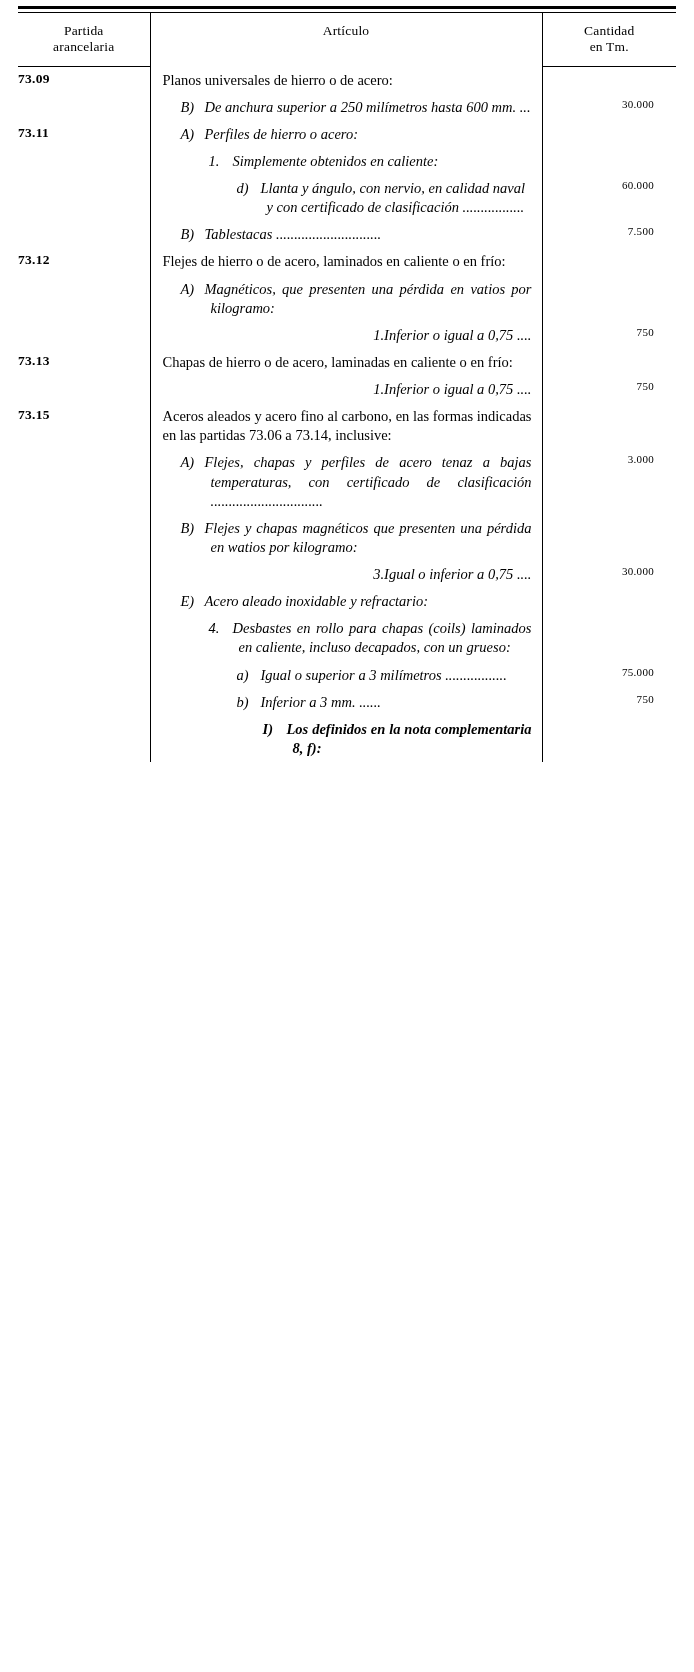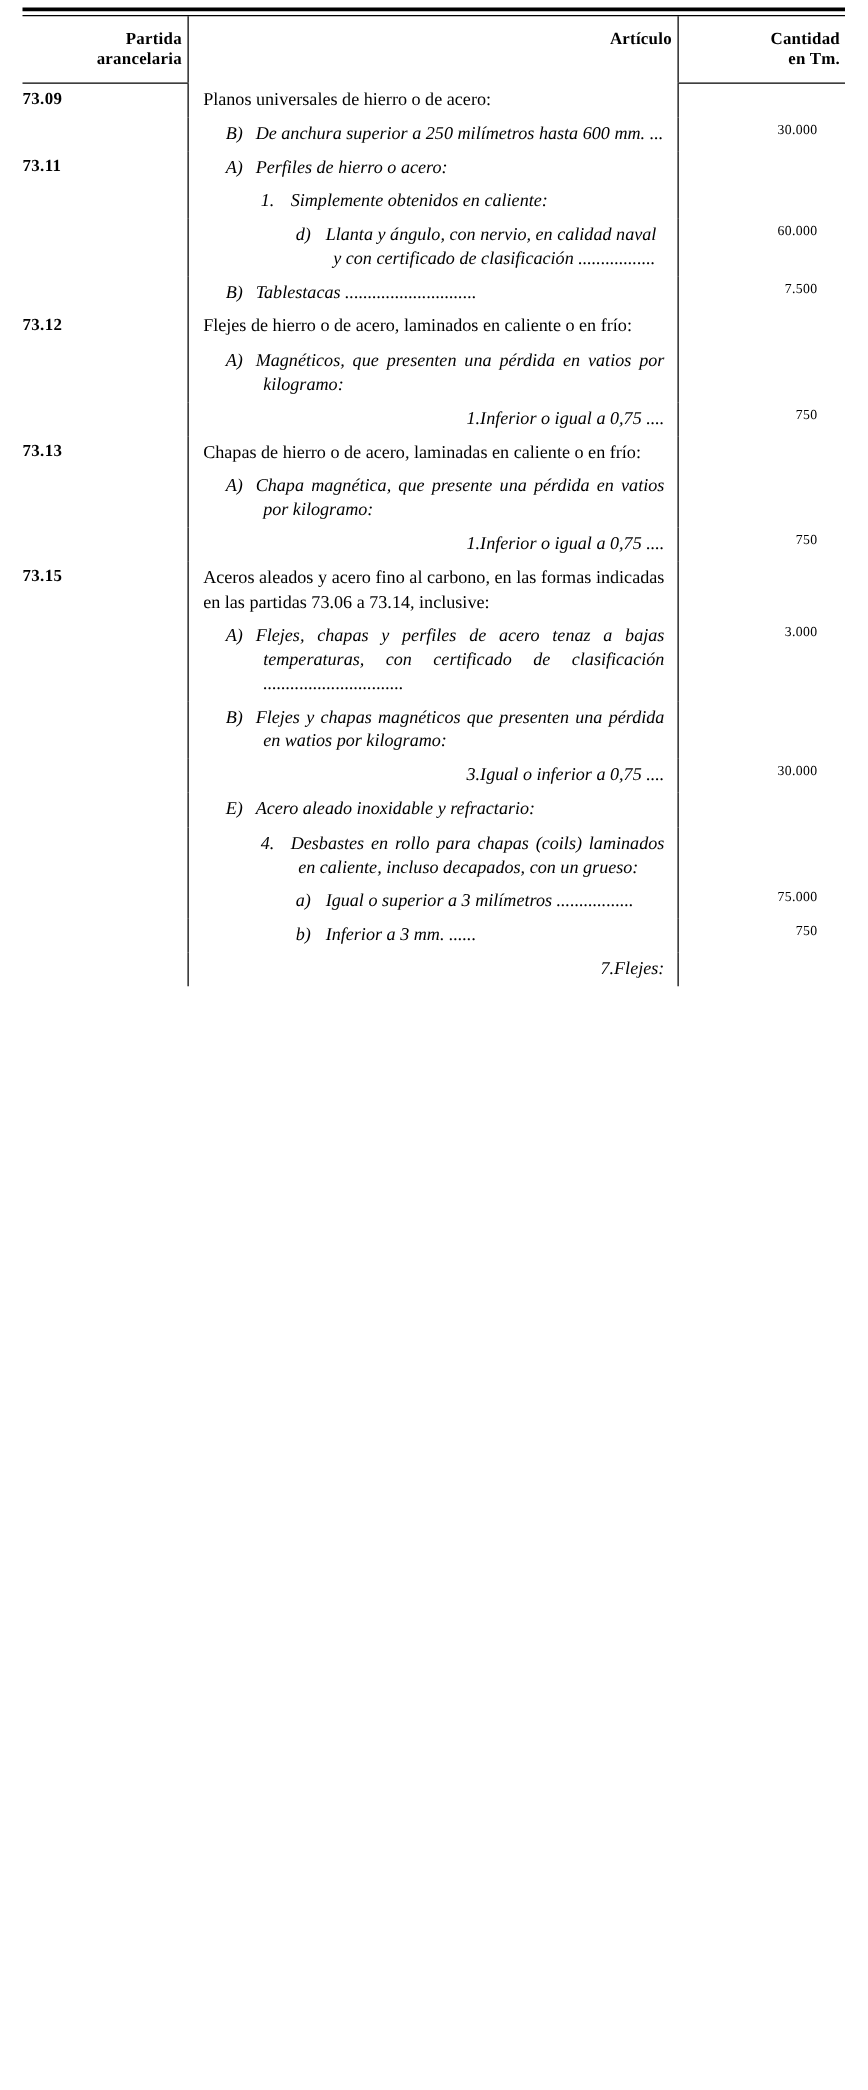--- a/index.html
+++ b/index.html
@@ -32,23 +32,23 @@
     border-collapse: collapse;
     table-layout: fixed;
     font-size: 14.5px;
   }
   table.tariff col.c1 { width: 132px; }
   table.tariff col.c2 { width: 392px; }
   table.tariff col.c3 { width: 134px; }
 
   thead th {
     font-family: "Liberation Serif", serif;
-    font-weight: bold;
+    font-weight: normal;
     font-size: 13.5px;
-    text-align: right;
+    text-align: center;
     vertical-align: top;
     padding: 10px 4px 12px 4px;
     line-height: 1.15;
     letter-spacing: 0.2px;
   }
   thead tr.head-row th.h2 {
     border-left: 1.5px solid #000;
     border-right: 1.5px solid #000;
   }
   .head-underline td {
@@ -244,31 +244,20 @@
         <td class="art">
           <div class="blk ind0 just">
             <span>Chapas de hierro o de acero, laminadas en caliente o en frío:</span>
           </div>
         </td>
         <td class="qty"></td>
       </tr>
       <tr>
         <td class="code"></td>
         <td class="art">
-          <div class="blk lvl1 just">
-            <span class="hang">
-              <span class="lab">A)</span><span>Chapa magnética, que presente una pérdida en vatios por kilogramo:</span>
-            </span>
-          </div>
-        </td>
-        <td class="qty"></td>
-      </tr>
-      <tr>
-        <td class="code"></td>
-        <td class="art">
           <div class="blk lvl2">
             <span class="hang">
               <span class="lab">1.</span><span>Inferior o igual a 0,75 ....</span>
             </span>
           </div>
         </td>
         <td class="qty">750</td>
       </tr>
 
       <tr>
@@ -353,23 +342,23 @@
             <span class="hang">
               <span class="lab">b)</span><span>Inferior a 3 mm. ......</span>
             </span>
           </div>
         </td>
         <td class="qty">750</td>
       </tr>
       <tr>
         <td class="code"></td>
         <td class="art">
-          <div class="blk lvl2">
-            <span class="hang">
-              <span class="lab">7.</span><span>Flejes:</span>
+          <div class="blk lvl4 just" style="font-weight:bold;">
+            <span class="hang">
+              <span class="lab">I)</span><span>Los definidos en la nota complementaria 8, f):</span>
             </span>
           </div>
         </td>
         <td class="qty"></td>
       </tr>
 
     </tbody>
   </table>
 </div>
 

